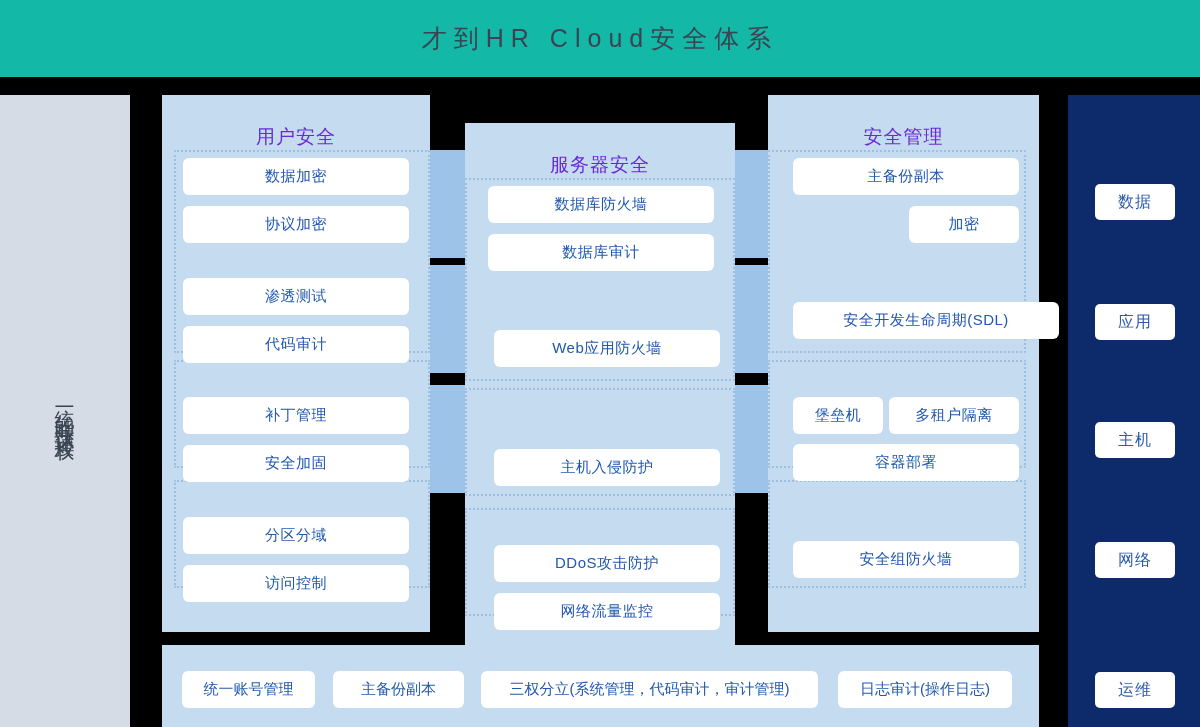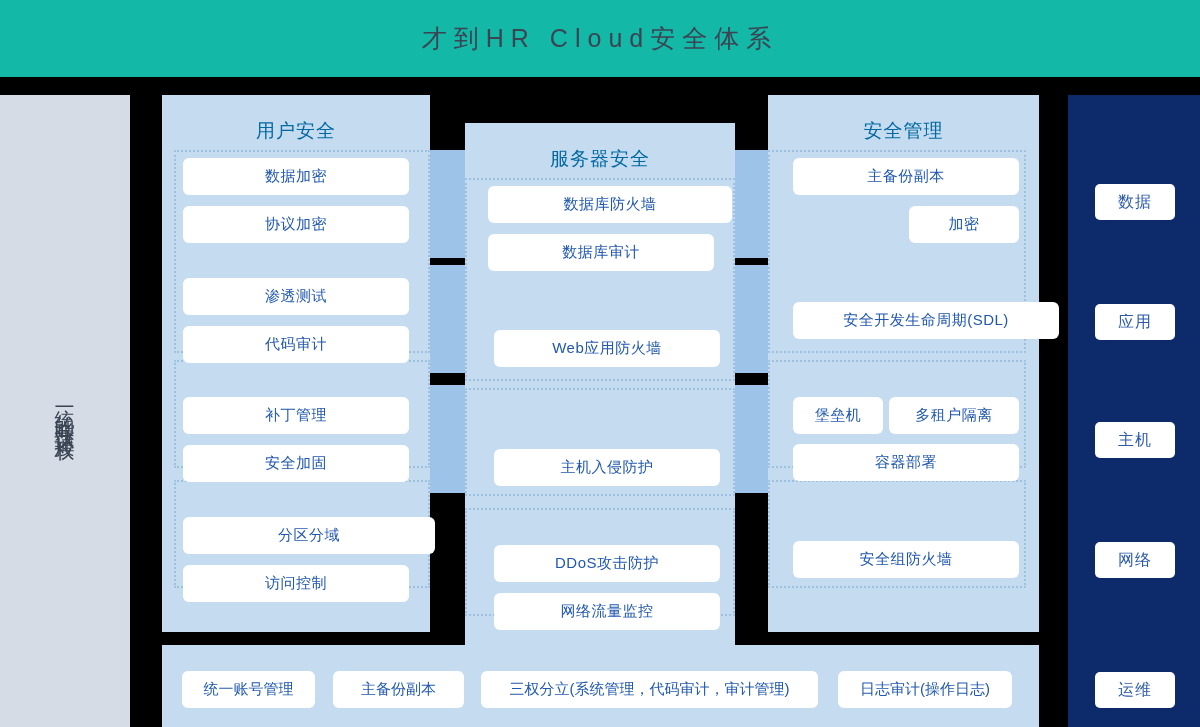--- a/index.html
+++ b/index.html
@@ -46,23 +46,23 @@
     display: flex; align-items: center; justify-content: center;
     font-size: 16px; color: #2c5ca8; letter-spacing: 1px;
   }
 
   
   .column {
     position: absolute; top: 95px; height: 537px;
     background: #c5dcf0;
   }
   .col-header {
-    position: absolute; left: 0; top: 8px; width: 100%; height: 55px;
+    position: absolute; left: 0; top: 14px; width: 100%; height: 55px;
     display: flex; align-items: center; justify-content: center;
-    font-size: 19px; color: #0369a1; letter-spacing: 1px; font-family: Liberation Mono, monospace;
+    font-size: 19px; color: #6d28d9; letter-spacing: 1px; font-family: Liberation Mono, monospace;
   }
   #col-1 { left: 162px; width: 268px; }
   #col-2 { left: 465px; width: 270px; margin-top: 28px; }
   #col-3 { left: 768px; width: 271px; }
 
   
   .dgroup {
     position: absolute;
     border: 2px dotted #9dc0e0;
     border-radius: 2px;
@@ -134,32 +134,32 @@
 
     <div class="item-box" style="left:21px; top:63px;  width:226px; height:37px;">数据加密</div>
     <div class="item-box" style="left:21px; top:111px; width:226px; height:37px;">协议加密</div>
 
     <div class="item-box" style="left:21px; top:183px; width:226px; height:37px;">渗透测试</div>
     <div class="item-box" style="left:21px; top:231px; width:226px; height:37px;">代码审计</div>
 
     <div class="item-box" style="left:21px; top:302px; width:226px; height:37px;">补丁管理</div>
     <div class="item-box" style="left:21px; top:350px; width:226px; height:37px;">安全加固</div>
 
-    <div class="item-box" style="left:21px; top:422px; width:252px; height:37px;">分区分域</div>
+    <div class="item-box" style="left:21px; top:422px; width:226px; height:37px;">分区分域</div>
     <div class="item-box" style="left:21px; top:470px; width:226px; height:37px;">访问控制</div>
   </div>
 
   <div class="column" id="col-2">
     <div class="col-header">服务器安全</div>
 
     <div class="dgroup" style="left:0px; top:55px;  width:270px; height:203px;"></div>
     <div class="dgroup" style="left:0px; top:265px; width:270px; height:108px;"></div>
     <div class="dgroup" style="left:0px; top:385px; width:270px; height:108px;"></div>
 
-    <div class="item-box" style="left:23px; top:63px;  width:244px; height:37px;">数据库防火墙</div>
+    <div class="item-box" style="left:23px; top:63px;  width:226px; height:37px;">数据库防火墙</div>
     <div class="item-box" style="left:23px; top:111px; width:226px; height:37px;">数据库审计</div>
 
     <div class="item-box" style="left:29px; top:207px; width:226px; height:37px;">Web应用防火墙</div>
 
     <div class="item-box" style="left:29px; top:326px; width:226px; height:37px;">主机入侵防护</div>
 
     <div class="item-box" style="left:29px; top:422px; width:226px; height:37px;">DDoS攻击防护</div>
     <div class="item-box" style="left:29px; top:470px; width:226px; height:37px;">网络流量监控</div>
   </div>
 

